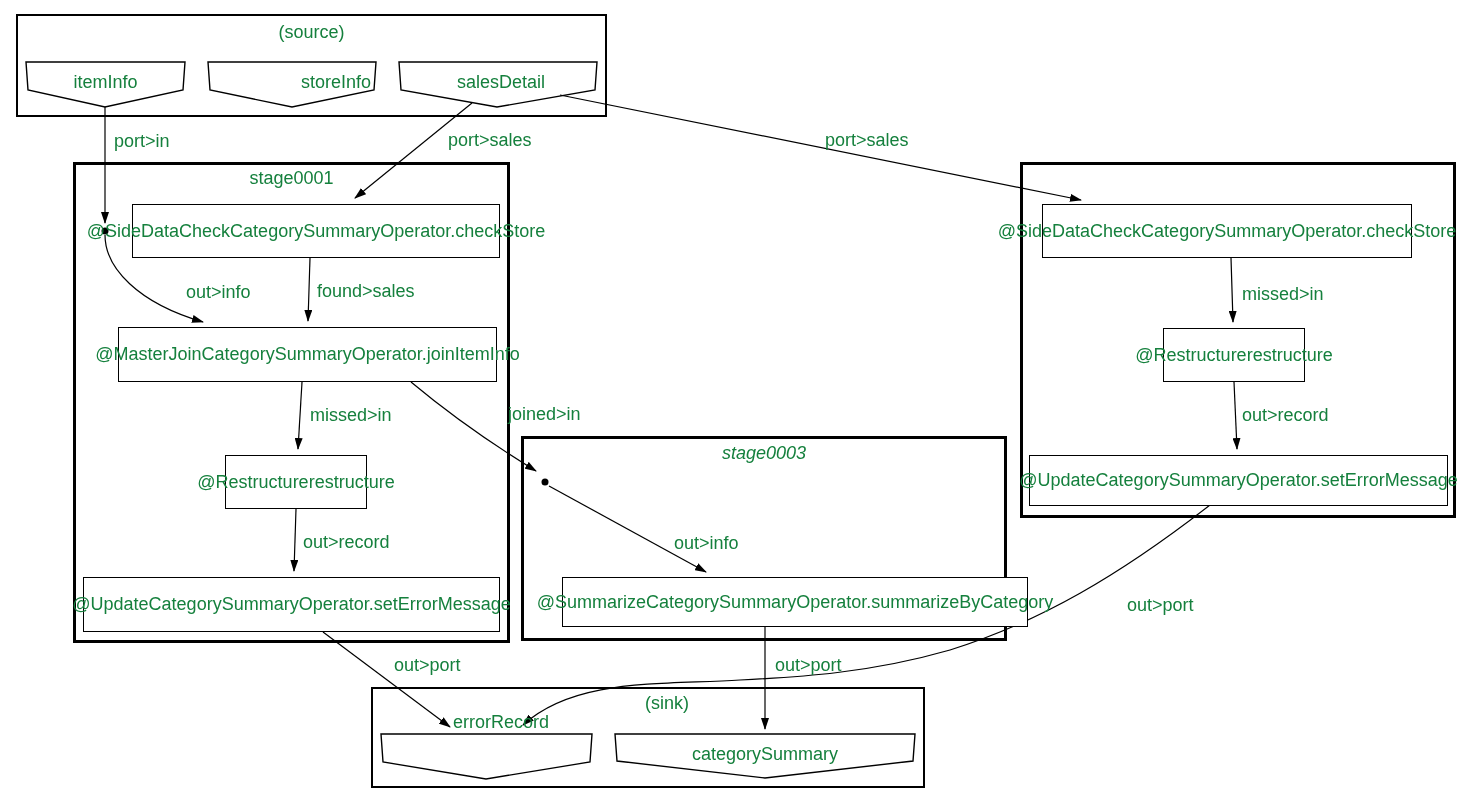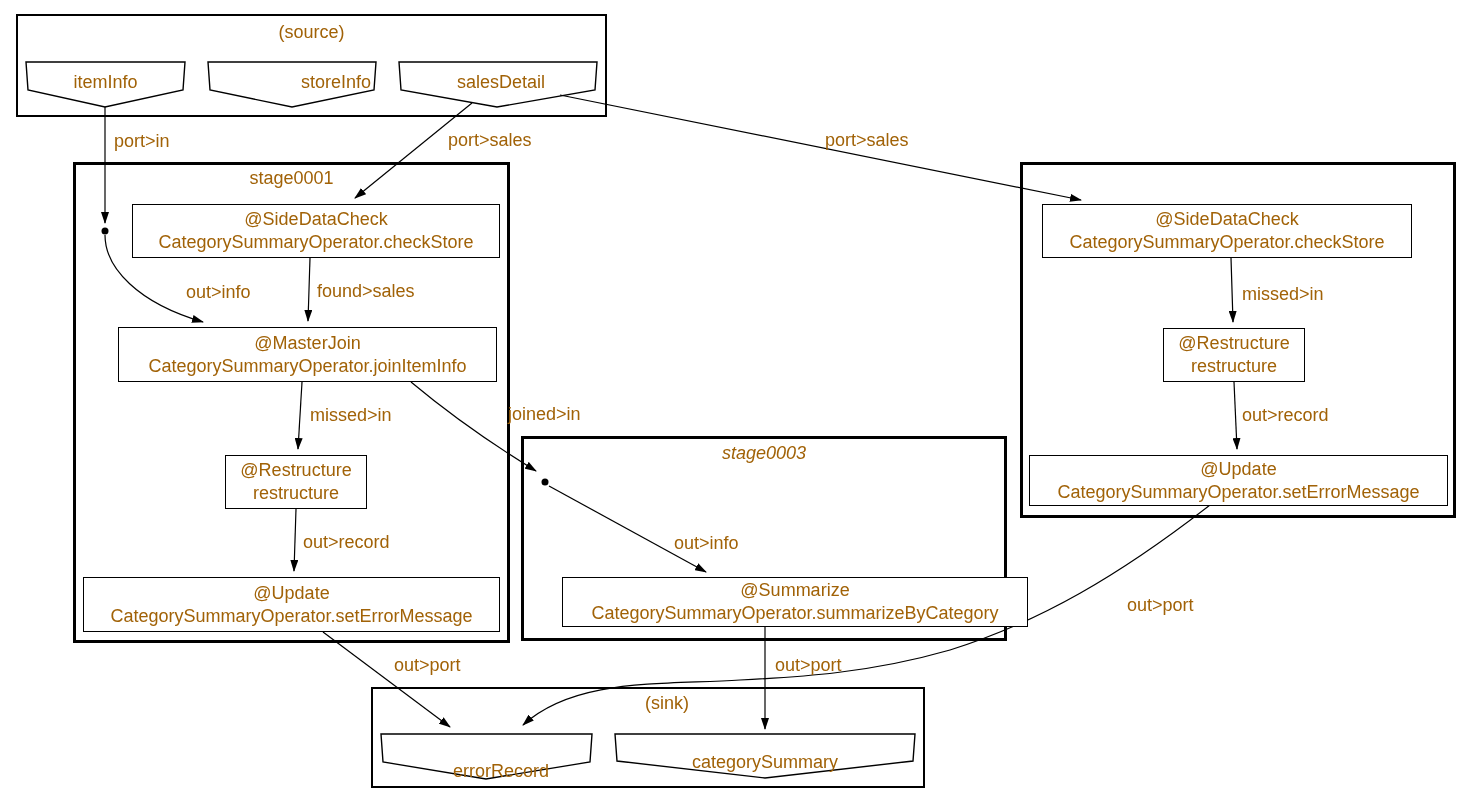--- a/index.html
+++ b/index.html
@@ -1,26 +1,26 @@
 <!DOCTYPE html>
 <html><head>
 <meta charset="utf-8">
 <style>
   html,body{margin:0;padding:0;background:#ffffff;}
   .canvas{
     position:relative;width:1473px;height:805px;background:#ffffff;
-    font-family:"Liberation Sans","DejaVu Sans",sans-serif;color:#a16207;overflow:hidden;
+    font-family:"Liberation Sans","DejaVu Sans",sans-serif;color:#15803d;overflow:hidden;
   }
   .cluster{position:absolute;box-sizing:border-box;border:2px solid #000;background:transparent;z-index:1;}
   .cluster.thick{border-width:3px;}
   .cluster-title{position:absolute;z-index:4;font-size:18px;line-height:20px;text-align:center;white-space:nowrap;}
   .edges{position:absolute;left:0;top:0;z-index:2;}
   .opnode{
     position:absolute;box-sizing:border-box;border:1.5px solid #000;background:#fff;z-index:3;
-    display:flex;flex-direction:column;justify-content:center;align-items:center;
+    display:flex;flex-direction:row;justify-content:center;align-items:center;
     font-size:18px;line-height:23px;text-align:center;white-space:nowrap;
   }
   .portlabel{position:absolute;z-index:4;font-size:18px;line-height:20px;text-align:center;white-space:nowrap;}
   .edgelabel{position:absolute;z-index:4;font-size:18px;line-height:20px;white-space:nowrap;margin-left:6px;}
 </style>
 </head>
 <body>
 
 <div class="canvas">
 
@@ -63,22 +63,22 @@
   </svg>
 
   <div class="cluster-title" style="left:16px;top:22px;width:591px;">(source)</div>
   <div class="cluster-title" style="left:73px;top:168px;width:437px;">stage0001</div>
   <div class="cluster-title" style="left:521px;top:443px;width:486px;font-style:italic;">stage0003</div>
   <div class="cluster-title" style="left:371px;top:693px;width:592px;">(sink)</div>
 
   <div class="portlabel" style="left:26px;top:72px;width:159px;">itemInfo</div>
   <div class="portlabel" style="left:208px;top:72px;width:168px;padding-left:44px;">storeInfo</div>
   <div class="portlabel" style="left:414px;top:72px;width:174px;">salesDetail</div>
-  <div class="portlabel" style="left:381px;top:761px;width:240px;">errorRecord</div>
-  <div class="portlabel" style="left:615px;top:744px;width:300px;margin-top:8px;">categorySummary</div>
+  <div class="portlabel" style="left:381px;top:712px;width:240px;">errorRecord</div>
+  <div class="portlabel" style="left:615px;top:744px;width:300px;">categorySummary</div>
 
   <div class="opnode" style="left:132px;top:204px;width:368px;height:54px;">
     <span>@SideDataCheck</span>
     <span>CategorySummaryOperator.checkStore</span>
   </div>
   <div class="opnode" style="left:118px;top:327px;width:379px;height:55px;">
     <span>@MasterJoin</span>
     <span>CategorySummaryOperator.joinItemInfo</span>
   </div>
   <div class="opnode" style="left:225px;top:455px;width:142px;height:54px;">

